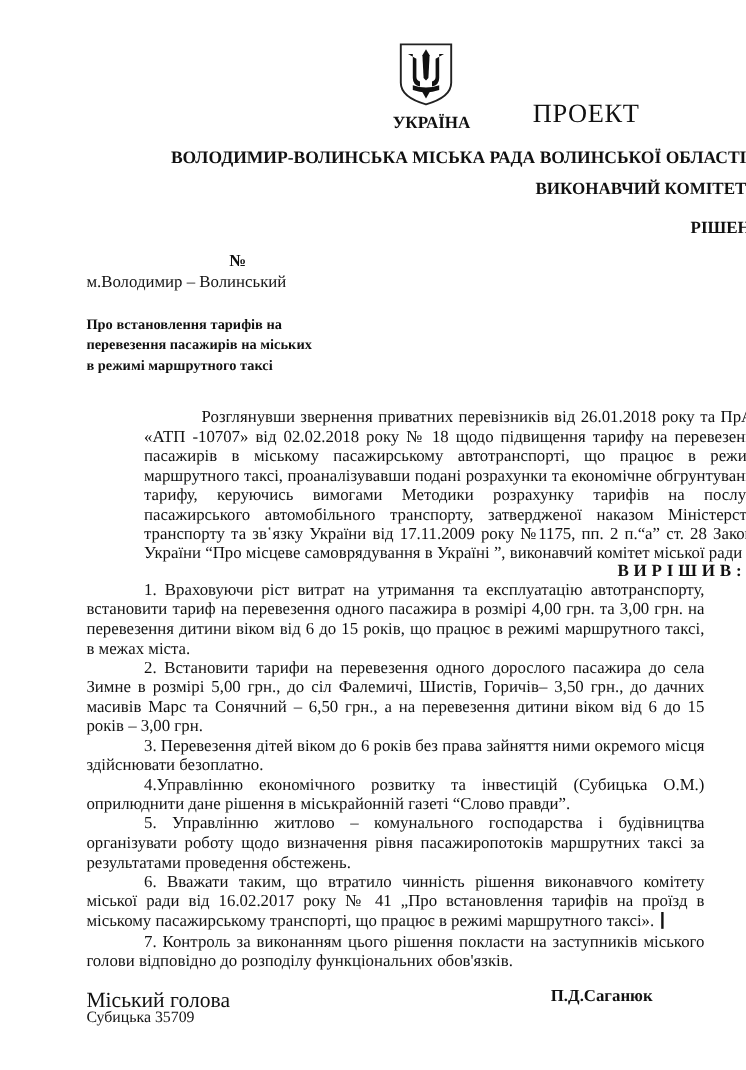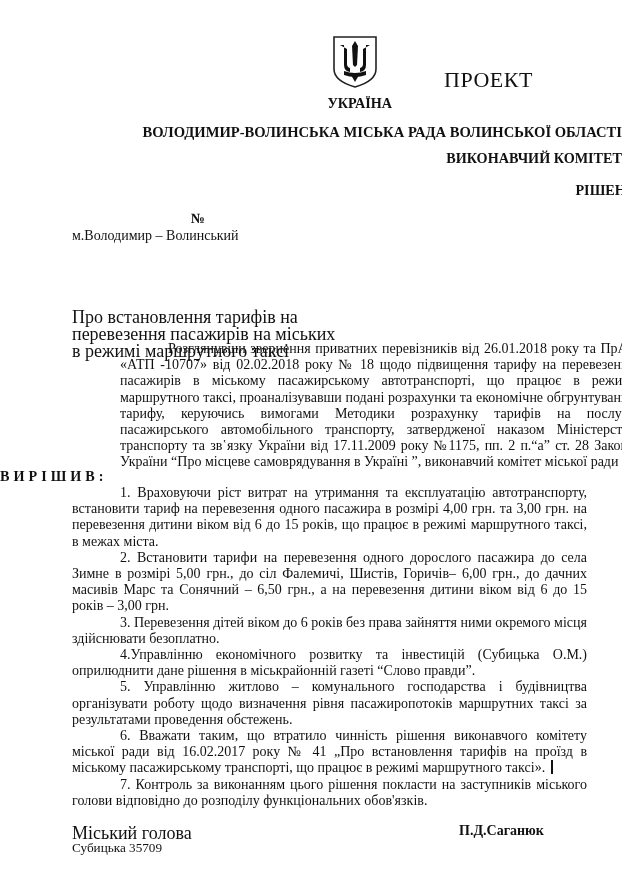--- a/index.html
+++ b/index.html
@@ -1,33 +1,33 @@
 <!DOCTYPE html>
 <html><head>
 <meta charset="utf-8">
 <style>
   html, body { margin:0; padding:0; background:#ffffff; }
   body { width:622px; height:892px; position:relative; overflow:hidden;
          font-family:"Liberation Serif", "DejaVu Serif", serif; color:#111; }
   .page { position:absolute; left:0; top:0; width:622px; height:892px; background:#fff; }
   .abs { position:absolute; }
   .coat { left:332px; top:35px; width:46px; height:54px; }
-  .proekt { left:444px; top:67px; font-size:22px; letter-spacing:0.5px; }
+  .proekt { left:444px; top:82px; font-size:22px; letter-spacing:0.5px; }
   .center-bold { left:0; width:622px; text-align:right; font-weight:bold; font-size:14.2px; }
   .ukraina { top:95px; left:232px; width:160px; }
   .council { top:124px; font-size:14.6px; }
   .committee { top:150px; }
   .decision { top:182px;padding-left:25px; }
   .number { left:191px; top:211px; font-size:14px; font-weight:bold; }
   .city { left:72px; top:228px; font-size:14px; }
-  .about { left:72px; top:262px; font-size:18px; font-weight:normal; line-height:17px;margin-top:47px; }
+  .about { left:72px; top:262px; font-size:12px; font-weight:bold; line-height:17px; }
   .body-text { left:72px; width:515px; font-size:14px; line-height:16.2px; text-align:justify; }
   .body-text p { margin:0; text-indent:48px; }
   .p-intro { top:341px;margin-left:48px; }
-  .vyrishyv { left:0; width:622px; top:468px; text-align:left; font-weight:bold; font-size:14.2px; letter-spacing:4px; }
+  .vyrishyv { left:0; width:622px; top:468px; text-align:right; font-weight:bold; font-size:14.2px; letter-spacing:4px; }
   .p-items { top:485px; }
   .cursor { display:inline-block; width:2px; height:14px; background:#111; vertical-align:-2px; margin-left:6px; }
   .sign-left { left:72px; top:823px; font-weight:normal; font-size:18px; }
   .sign-right { left:459px; top:823px; font-weight:bold; font-size:14px; }
   .executor { left:72px; top:840px; font-size:13.2px; }
 </style>
 </head>
 <body>
 
 <div class="page">
@@ -58,21 +58,21 @@
   </div>
 
   <div class="abs body-text p-intro">
     <p>Розглянувши звернення приватних перевізників від 26.01.2018  року  та ПрАТ «АТП -10707» від 02.02.2018 року № 18 щодо підвищення  тарифу на перевезення пасажирів   в міському пасажирському автотранспорті, що працює в режимі маршрутного таксі, проаналізувавши подані розрахунки та економічне обгрунтування тарифу,   керуючись вимогами Методики розрахунку тарифів на послуги пасажирського автомобільного транспорту, затвердженої наказом Міністерства транспорту  та зв῾язку України від 17.11.2009 року №1175,  пп. 2 п.“а” ст. 28 Закону України “Про місцеве самоврядування в Україні ”, виконавчий комітет  міської ради</p>
   </div>
 
   <div class="abs vyrishyv">ВИРІШИВ:</div>
 
   <div class="abs body-text p-items">
     <p>1. Враховуючи ріст витрат на утримання та експлуатацію автотранспорту, встановити тариф на перевезення одного пасажира в розмірі 4,00 грн. та 3,00 грн. на перевезення дитини віком від 6 до 15 років, що працює в режимі маршрутного таксі, в межах міста.</p>
-    <p>2. Встановити  тарифи на перевезення одного дорослого пасажира до села Зимне в розмірі 5,00 грн., до сіл Фалемичі,  Шистів, Горичів– 6,00 грн., до дачних масивів Марс та Сонячний – 6,50 грн., а на перевезення дитини віком від 6 до 15 років – 3,00 грн.</p>
+    <p>2. Встановити  тарифи на перевезення одного дорослого пасажира до села Зимне в розмірі 5,00 грн., до сіл Фалемичі,  Шистів, Горичів– 3,50 грн., до дачних масивів Марс та Сонячний – 6,50 грн., а на перевезення дитини віком від 6 до 15 років – 3,00 грн.</p>
     <p>3. Перевезення дітей віком до 6 років без права зайняття ними окремого місця здійснювати безоплатно.</p>
     <p>4.Управлінню економічного розвитку та інвестицій (Субицька О.М.) оприлюднити  дане рішення в  міськрайонній газеті “Слово правди”.</p>
     <p>5. Управлінню житлово – комунального господарства і будівництва організувати роботу щодо визначення  рівня пасажиропотоків маршрутних таксі за результатами проведення обстежень.</p>
     <p><span>6. Вважати таким, що втратило чинність рішення виконавчого комітету міської ради від 16.02.2017 року № 41 „Про встановлення тарифів на проїзд в міському пасажирському транспорті, що працює в режимі маршрутного таксі».</span><span class="cursor"></span></p>
     <p>7. Контроль за виконанням цього рішення покласти на заступників міського голови відповідно до розподілу  функціональних обов'язків.</p>
   </div>
 
   <div class="abs sign-left">Міський голова</div>
   <div class="abs sign-right">П.Д.Саганюк</div>
   <div class="abs executor">Субицька 35709</div>

